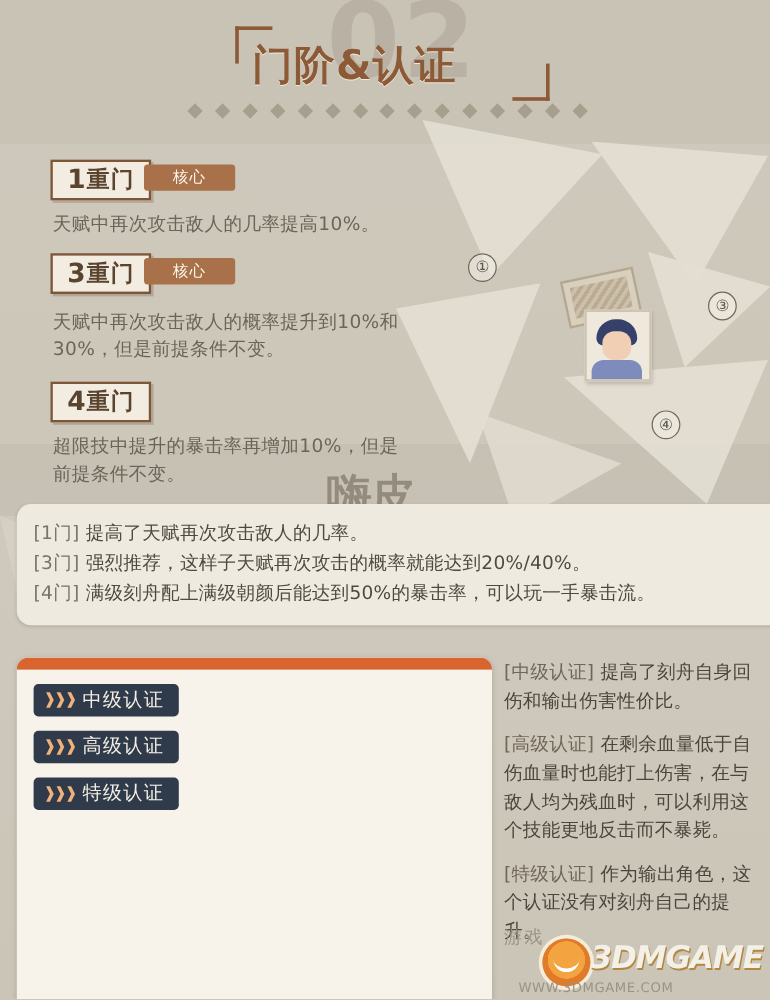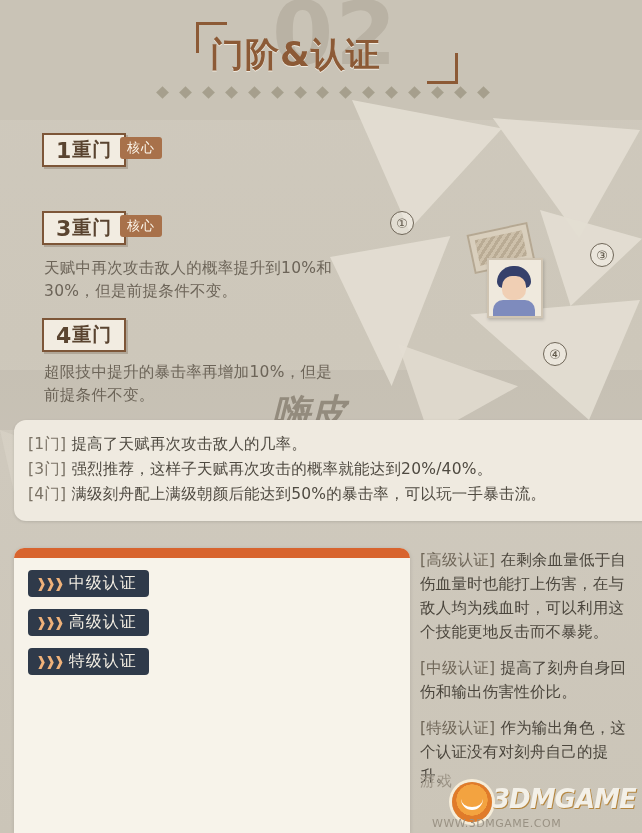--- a/index.html
+++ b/index.html
@@ -97,21 +97,21 @@
     letter-spacing: 1px;
     box-shadow: 2px 2px 0 rgba(90,68,48,.25);
   }
   .chip .big { font-size: 22px; }
   .core-tag {
     position: absolute;
     display: inline-flex;
     align-items: center;
     justify-content: center;
     height: 22px;
-    padding: 0 7px;
+    padding: 0 24px;
     background: #a8714a;
     color: #fdf7ec;
     font-size: 13px;
     border-radius: 3px;
     letter-spacing: 1px;
   }
   .desc {
     position: absolute;
     color: #6c6458;
     font-size: 15.5px;
@@ -195,21 +195,20 @@
   .ctag { color: #7b7366; }
 
   
   .wm-logo {
     position: absolute;
     left: 272px; top: 388px;
     width: 106px; height: 46px;
     color: #8a8274;
     font-size: 38px;
     font-weight: bold;
-    font-style: italic;
     letter-spacing: -2px;
     opacity: .85;
   }
   .wm-strike {
     position: absolute;
     left: 276px; top: 437px;
     width: 98px; height: 7px;
     background: #8a8274;
     opacity: .8;
     border-radius: 3px;
@@ -357,20 +356,21 @@
       <i></i>
       <i></i>
       <i></i>
   </div>
 
   <div class="chip" style="left:42px;top:133px;">
     <span class="big">1</span>
     <span>重门</span>
   </div>
   <div class="core-tag" style="left:120px;top:137px;">核心</div>
+  <div class="desc" style="left:44px;top:176px;">天赋中再次攻击敌人的几率提高10%。</div>
 
   <div class="chip" style="left:42px;top:211px;">
     <span class="big">3</span>
     <span>重门</span>
   </div>
   <div class="core-tag" style="left:120px;top:215px;">核心</div>
   <div class="desc" style="left:44px;top:257px;width:300px;">天赋中再次攻击敌人的概率提升到10%和30%，但是前提条件不变。</div>
 
   <div class="chip" style="left:42px;top:318px;">
     <span class="big">4</span>
@@ -424,26 +424,26 @@
     <div class="sec">
       <span class="badge">
         <span class="arrows">❱❱❱</span>
         <span>特级认证</span>
       </span>
     </div>
   </div>
 
   <div class="notes">
     <div class="note">
+      <span class="nt">[中级认证]</span>
+      <span>提高了刻舟自身回伤和输出伤害性价比。</span>
+    </div>
+    <div class="note">
       <span class="nt">[高级认证]</span>
       <span>在剩余血量低于自伤血量时也能打上伤害，在与敌人均为残血时，可以利用这个技能更地反击而不暴毙。</span>
-    </div>
-    <div class="note">
-      <span class="nt">[中级认证]</span>
-      <span>提高了刻舟自身回伤和输出伤害性价比。</span>
     </div>
     <div class="note">
       <span class="nt">[特级认证]</span>
       <span>作为输出角色，这个认证没有对刻舟自己的提升。</span>
     </div>
   </div>
 
   <div class="wm-cn">游戏</div>
   <div class="wm-bottom">
     <span class="ring"></span>

